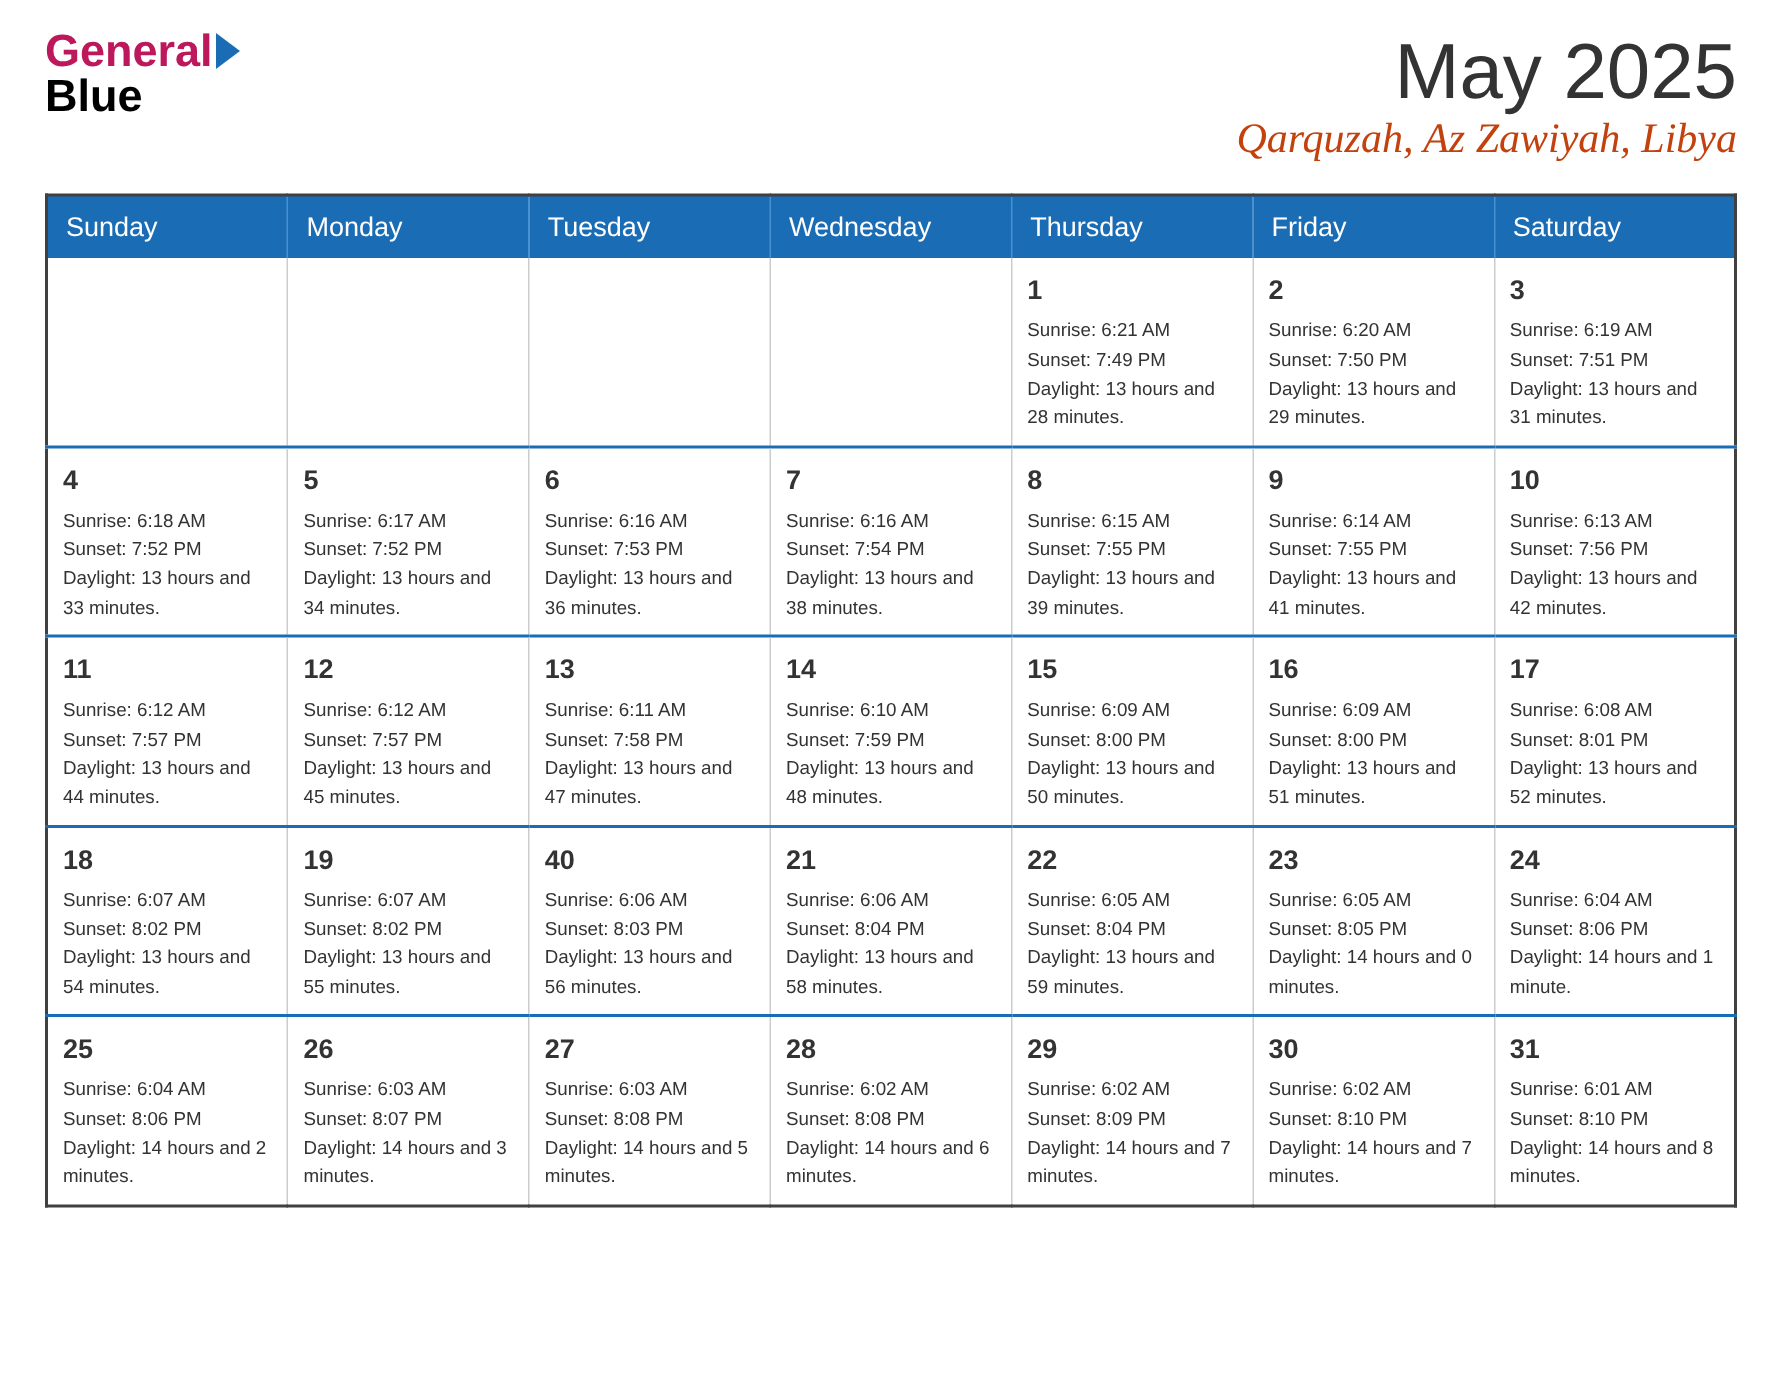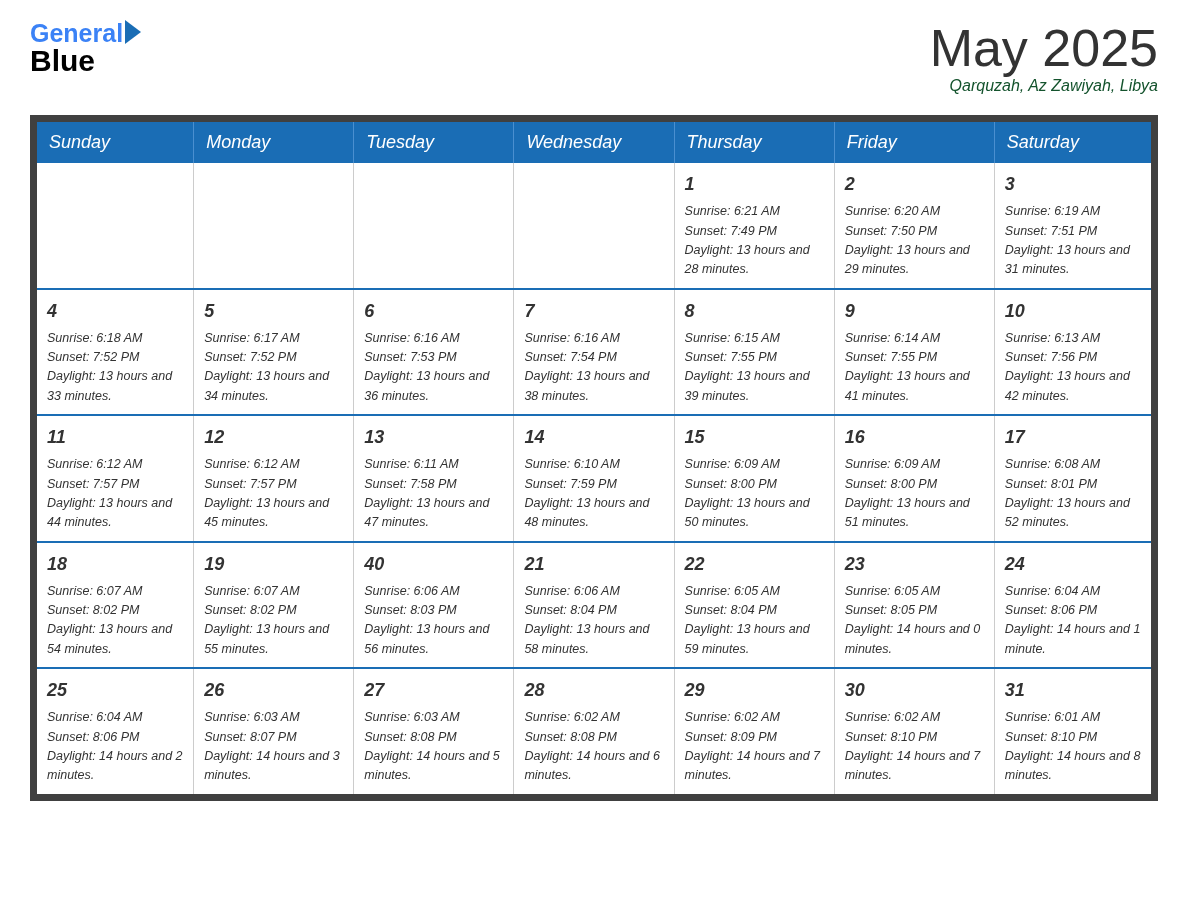--- a/index.html
+++ b/index.html
@@ -19,29 +19,29 @@
     .title-section {
       text-align: right;
     }
     .month-title {
       font-size: 52px;
       font-weight: normal;
       color: #333;
       line-height: 1.1;
     }
     .location {
-      font-size: 16px;
-      color: #14532d;
+      font-size: 28px;
+      color: #c2410c;
       font-style: italic;
+      font-family: Liberation Serif, serif;
     }
     .calendar {
       width: 100%;
       border-collapse: collapse;
-      border: 7px solid #404040;
-      font-style: italic;
+      border: 2px solid #404040;
     }
     .calendar thead th {
       background-color: #1a6db5;
       color: #fff;
       text-align: left;
       padding: 10px 12px;
       font-size: 18px;
       font-weight: normal;
       border-right: 1px solid #4a8fd0;
     }
@@ -77,23 +77,23 @@
     .logo-combined {
       display: flex;
       flex-direction: column;
       line-height: 1;
     }
     .logo-line1 {
       display: flex;
       align-items: center;
     }
     .logo-general {
-      font-size: 25px;
+      font-size: 30px;
       font-weight: bold;
-      color: #3b82f6;
+      color: #be185d;
     }
     .logo-arrow-right {
       width: 0;
       height: 0;
       border-top: 12px solid transparent;
       border-bottom: 12px solid transparent;
       border-left: 16px solid #1a6db5;
       margin-left: 2px;
       margin-bottom: 2px;
     }

